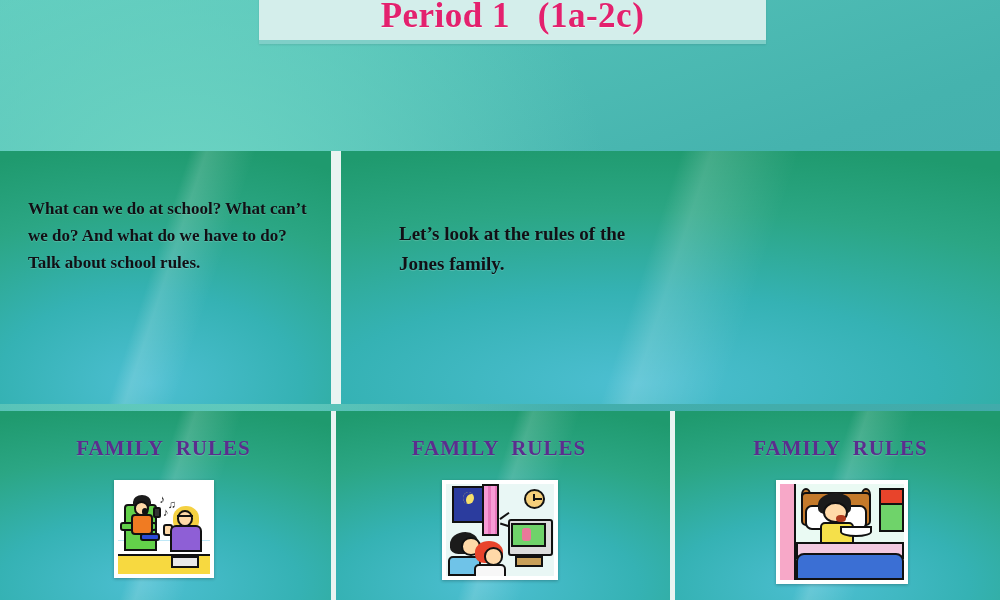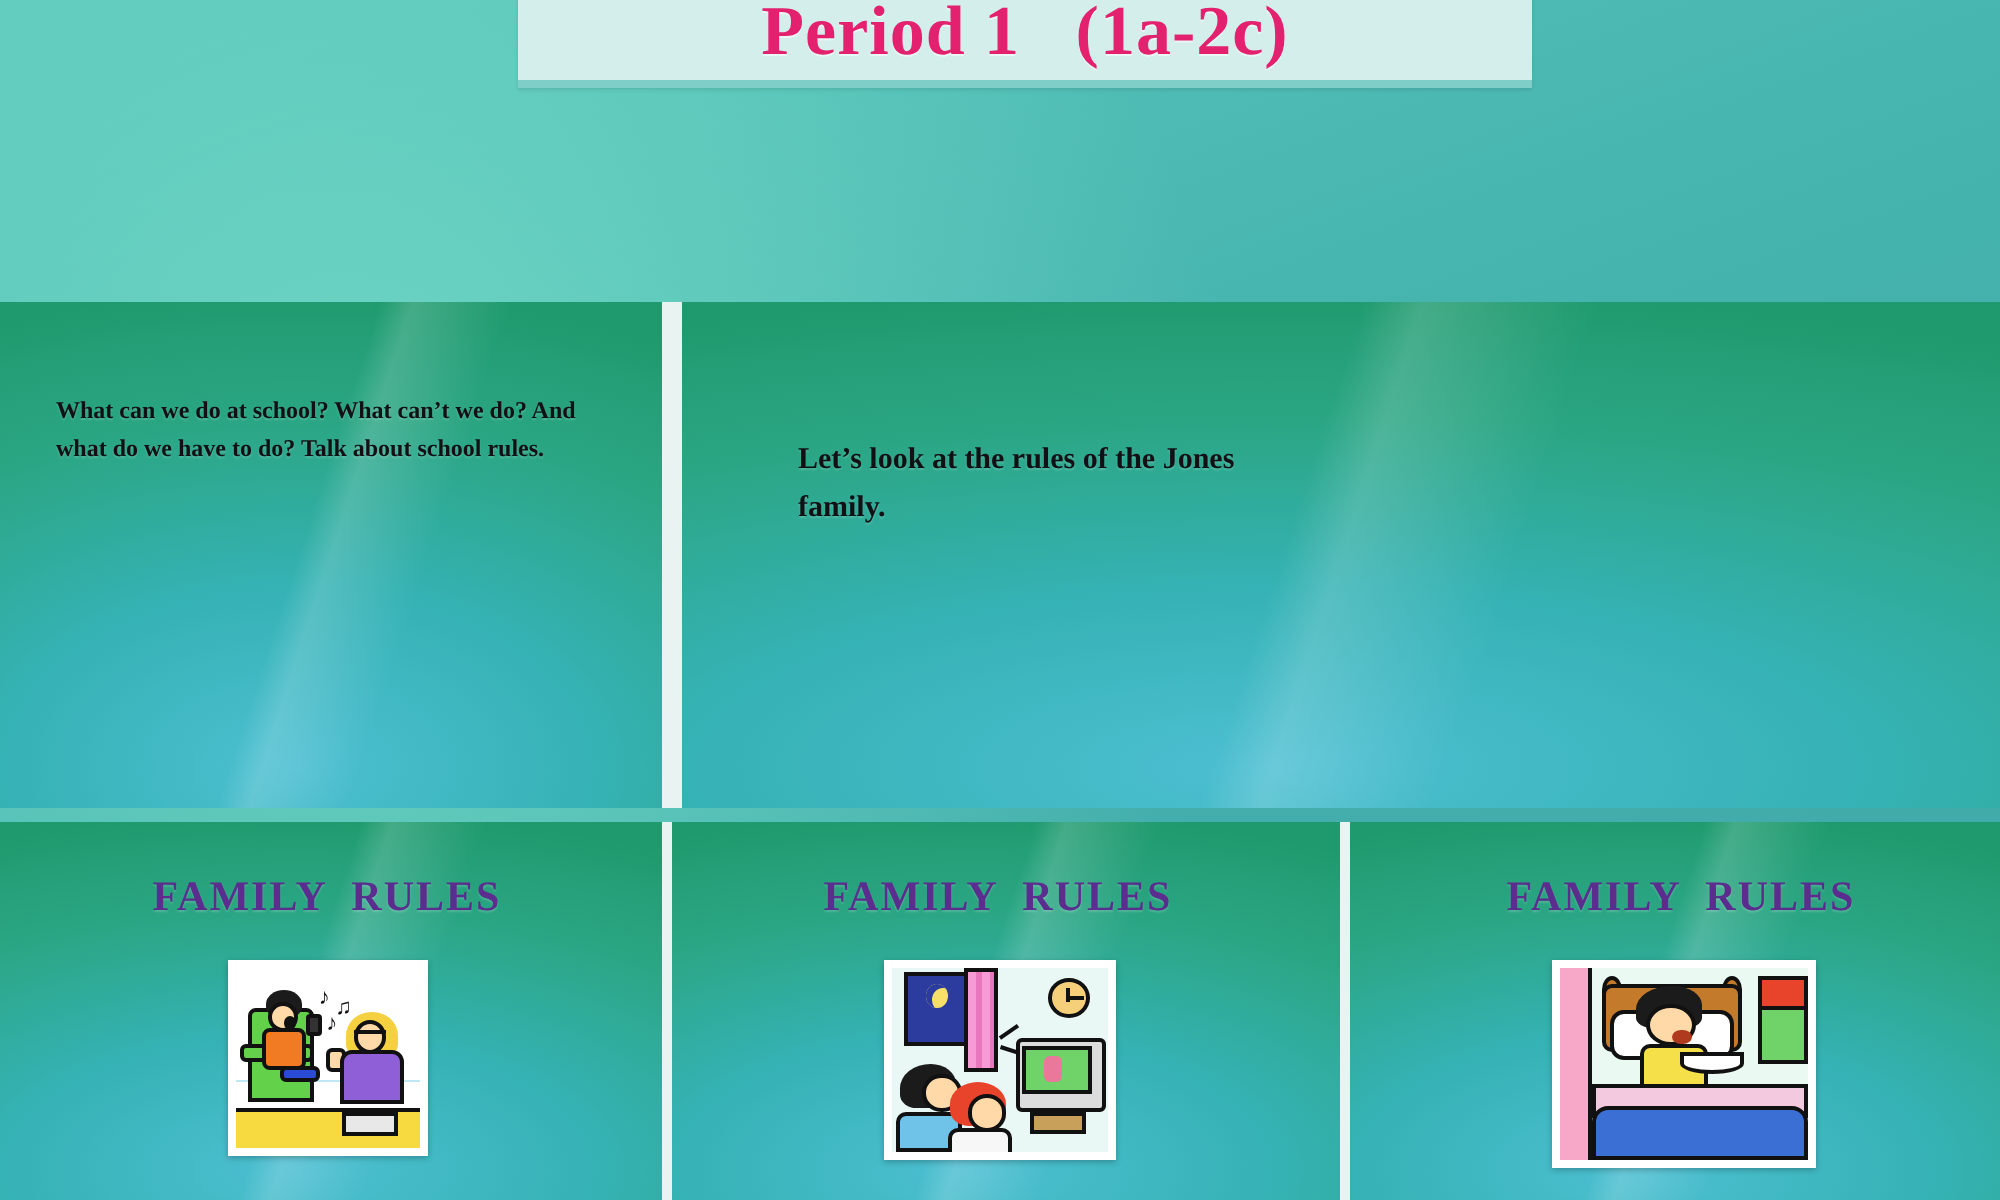--- a/index.html
+++ b/index.html
@@ -56,23 +56,23 @@
   .gap-v { width:5px; background:#e9f4f2; }
 
   
   .panel-text {
     position:absolute;
     color:#111015;
     font-weight:bold;
     line-height:1.58;
     text-shadow:0 1px 1px rgba(255,255,255,.18);
   }
-  #text-p1 { left:28px; top:45px; width:280px; font-size:12px; }
+  #text-p1 { left:28px; top:45px; width:280px; font-size:17px; }
   #text-p2 { left:30px; top:50px; width:285px; font-size:15px; }
-  #text-p3 { left:58px; top:68px; width:250px; font-size:15px; }
+  #text-p3 { left:58px; top:68px; width:250px; font-size:19px; }
 
   
   .family-rules {
     position:absolute; top:25px; width:100%;
     text-align:center;
     color:#5b2d8e;
     font-weight:bold;
     font-size:21px;
     letter-spacing:1px;
     white-space:pre;

